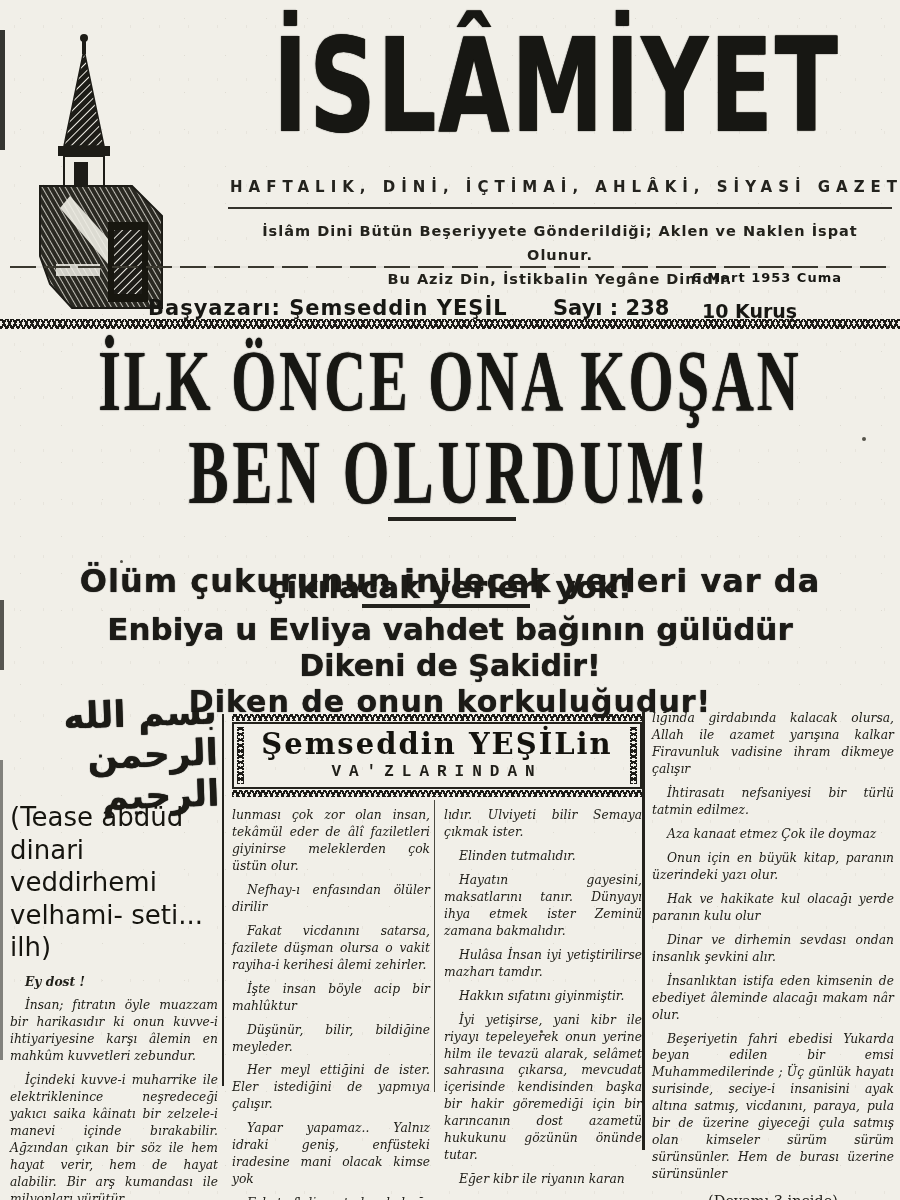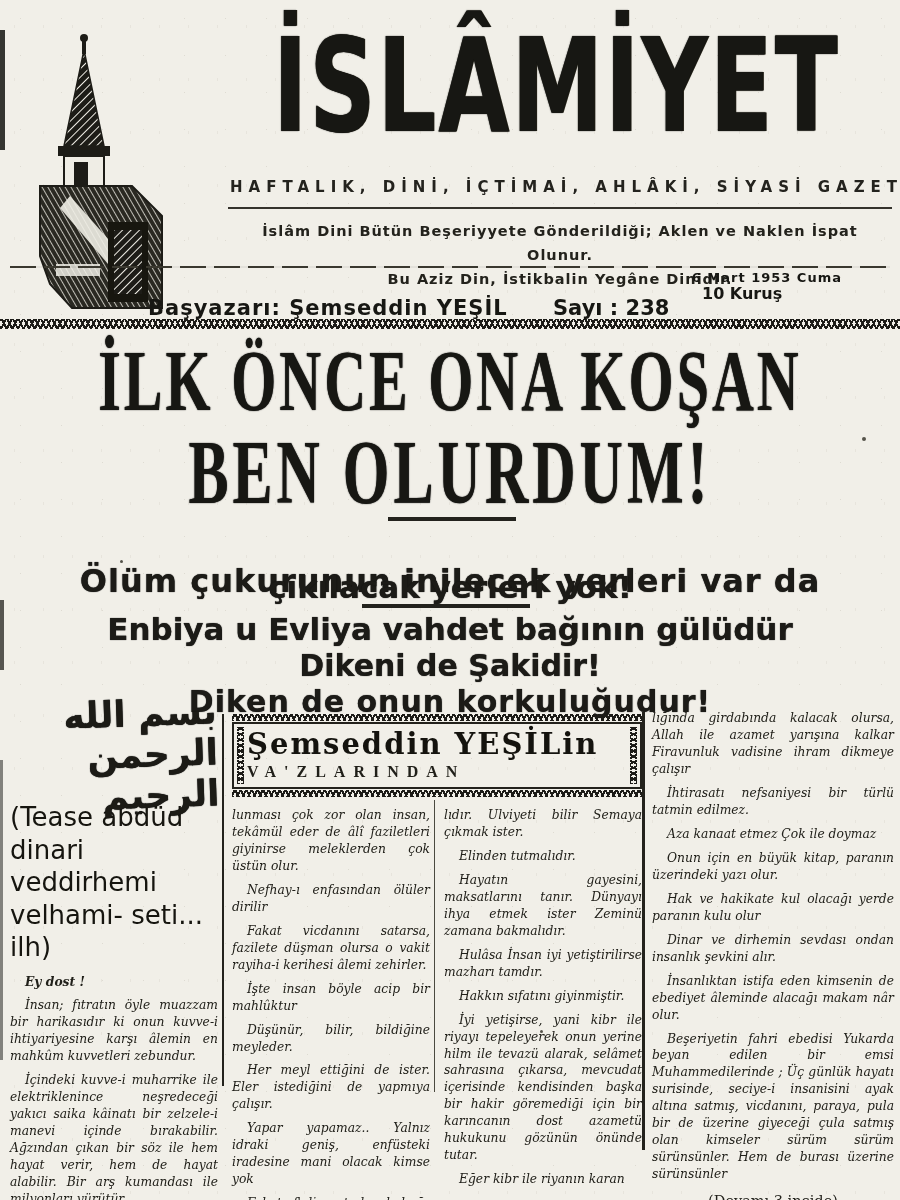--- a/index.html
+++ b/index.html
@@ -48,22 +48,22 @@
   .editor-line{
     left:148px;top:296px;
     font-family:"DejaVu Sans", sans-serif;font-weight:bold;font-size:21px;
     letter-spacing:1px;
   }
   .issue-no{
     left:553px;top:296px;
     font-family:"DejaVu Sans", sans-serif;font-weight:bold;font-size:21px;
   }
   .price{
-    left:702px;top:284px;
-    font-family:"DejaVu Sans", sans-serif;font-weight:bold;font-size:16px;
+    left:702px;top:300px;
+    font-family:"DejaVu Sans", sans-serif;font-weight:bold;font-size:19px;
   }
   .chain{
     background:
       repeating-linear-gradient(63deg,#1d1c18 0 2px, transparent 2px 5px),
       repeating-linear-gradient(-63deg,#1d1c18 0 2px, transparent 2px 5px);
   }
   .header-chain{left:0;top:319px;width:900px;height:10px;}
 
   
   .headline{
@@ -124,27 +124,27 @@
     border:2px solid #23221c;margin:1px 0;
     display:flex;align-items:stretch;
   }
   .zz-h{height:7px;width:100%;}
   .zz-v{width:7px;margin:3px;}
   .chain-v{
     background:
       repeating-linear-gradient(27deg,#1d1c18 0 2px, transparent 2px 5px),
       repeating-linear-gradient(-27deg,#1d1c18 0 2px, transparent 2px 5px);
   }
-  .vaaz-titles{flex:1;padding:5px 0 6px 0;}
+  .vaaz-titles{flex:1;text-align:center;padding:5px 0 6px 0;}
   .vaaz-t1{
     font-family:"DejaVu Serif", serif;font-weight:bold;
     font-size:29px;letter-spacing:2px;line-height:1.1;color:#14130e;
   }
   .vaaz-t2{
-    font-family:Liberation Serif, serif;font-weight:bold;
+    font-family:Liberation Mono, monospace;font-weight:bold;
     font-size:16px;letter-spacing:8px;color:#201f19;margin-top:2px;
   }
   .center-cols{display:flex;gap:14px;margin-top:10px;}
   .center-subcol{width:198px;}
 
   .divider-v{background:#23221c;}
   .div-left{left:222px;top:714px;width:2px;height:372px;}
   .div-mid{left:434px;top:800px;width:1px;height:292px;background:#4a493f;}
   .div-right{left:642px;top:712px;width:3px;height:438px;}
 

